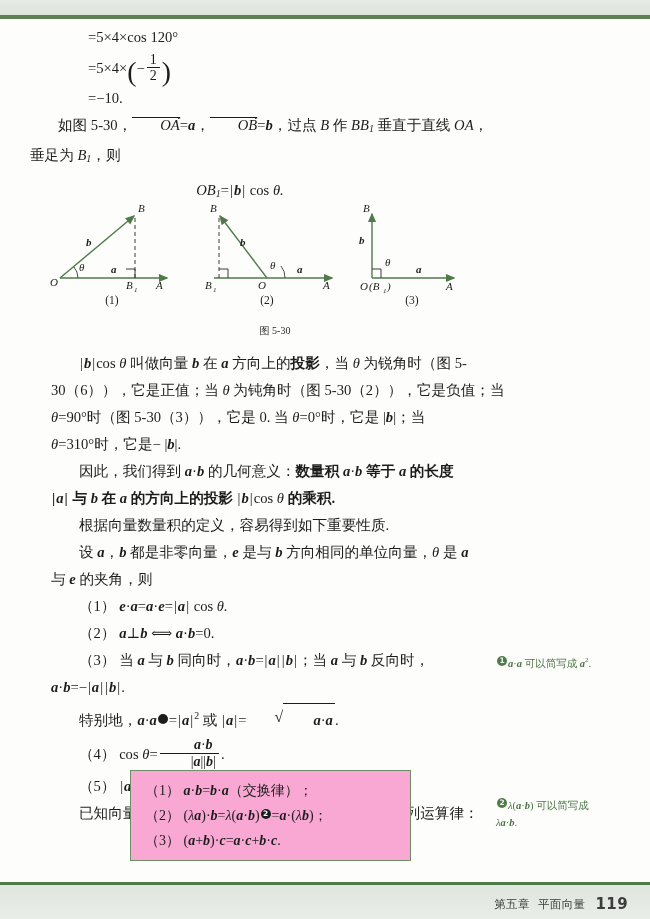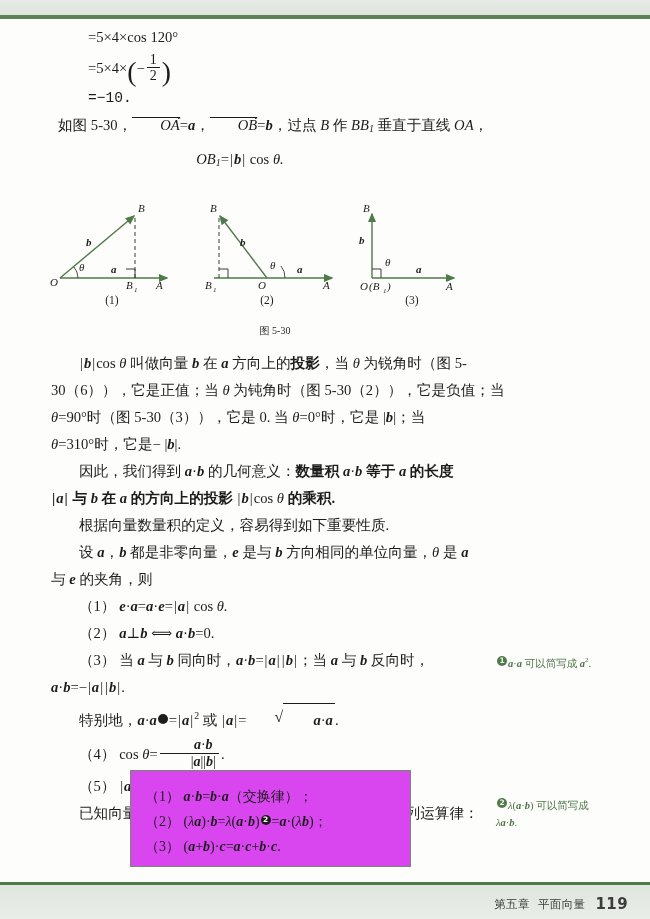--- a/index.html
+++ b/index.html
@@ -189,22 +189,22 @@
     width: 40px;
   }
 
   
   .lawbox {
     position: absolute;
     left: 130px;
     top: 770px;
     width: 255px;
     border: 1.3px solid #6d8f67;
-    padding: 13px 10px 7px 14px;
-    background: #d946ef;
+    padding: 7px 10px 7px 14px;
+    background: #f9a8d4;
   }
   .lawbox .ln {
     font-size: 14px;
     line-height: 25px;
   }
 
   
   .note {
     position: absolute;
     width: 148px;
@@ -227,26 +227,29 @@
   <div class="content">
 
     <div class="ln" style="padding-left:58px;">
       <span class="up">=</span><span class="up">5×4×cos 120°</span>
     </div>
 
     <div class="ln" style="padding-left:58px; line-height:34px;">
       <span class="up">=</span><span class="up">5×4×</span><span class="bigparen">(</span><span>−</span><span class="frac"><span class="n">1</span><span class="d">2</span></span><span class="bigparen">)</span>
     </div>
 
-    <div class="ln" style="padding-left:58px;font-family:Liberation Mono, monospace;">
+    <div class="ln" style="padding-left:58px;">
       <span class="up">=</span><span class="up">−10.</span>
     </div>
 
     <div class="ln indent">
       <span>如图 5-30，</span><span class="ovr arrowed"><span class="it">OA</span></span><span>=</span><span class="v">a</span><span>，</span><span class="ovr arrowed"><span class="it">OB</span></span><span>=</span><span class="v">b</span><span>，过点 </span><span class="it">B</span><span> 作 </span><span class="it">BB</span><span class="sub it">1</span><span> 垂直于直线 </span><span class="it">OA</span><span>，</span>
+    </div>
+    <div class="ln">
+      <span>垂足为 </span><span class="it">B</span><span class="sub it">1</span><span>，则</span>
     </div>
 
     <div class="ln ctr" style="margin-top:4px; width:420px;">
       <span class="it">OB</span><span class="sub it">1</span><span>=</span><span class="bar">|</span><span class="v">b</span><span class="bar">|</span>&nbsp;<span class="up">cos</span>&nbsp;<span class="it">θ.</span>
     </div>
 
   </div>
 
   <div class="figure-wrap">
     <svg width="440" height="105" viewBox="0 0 440 105">

